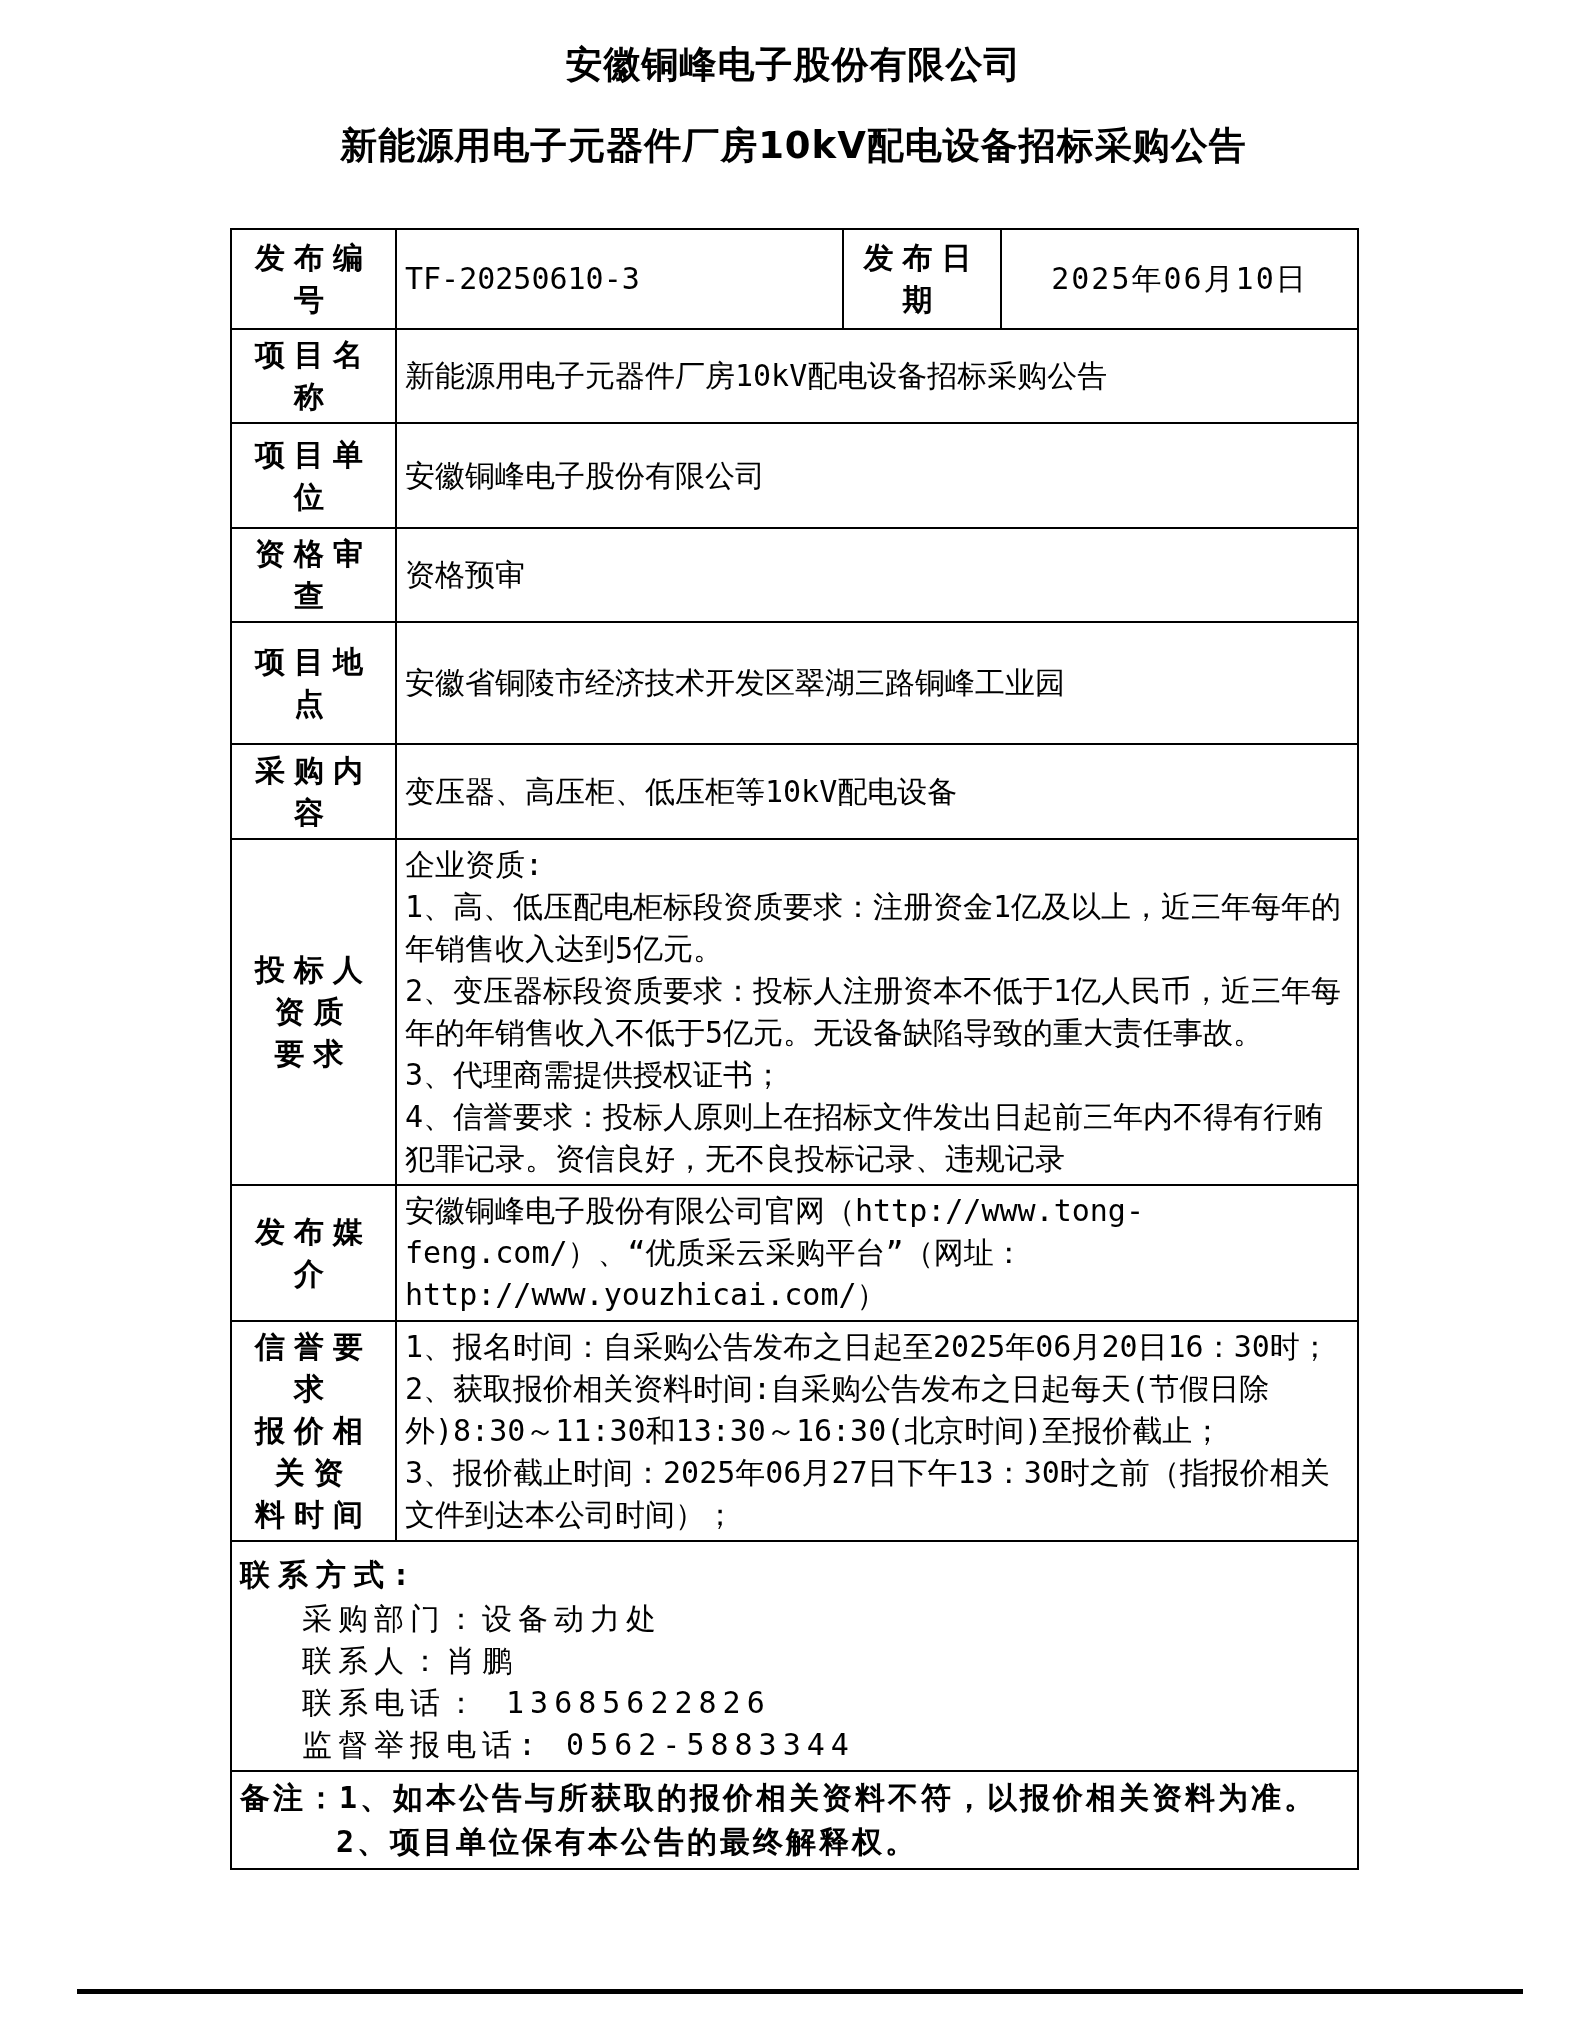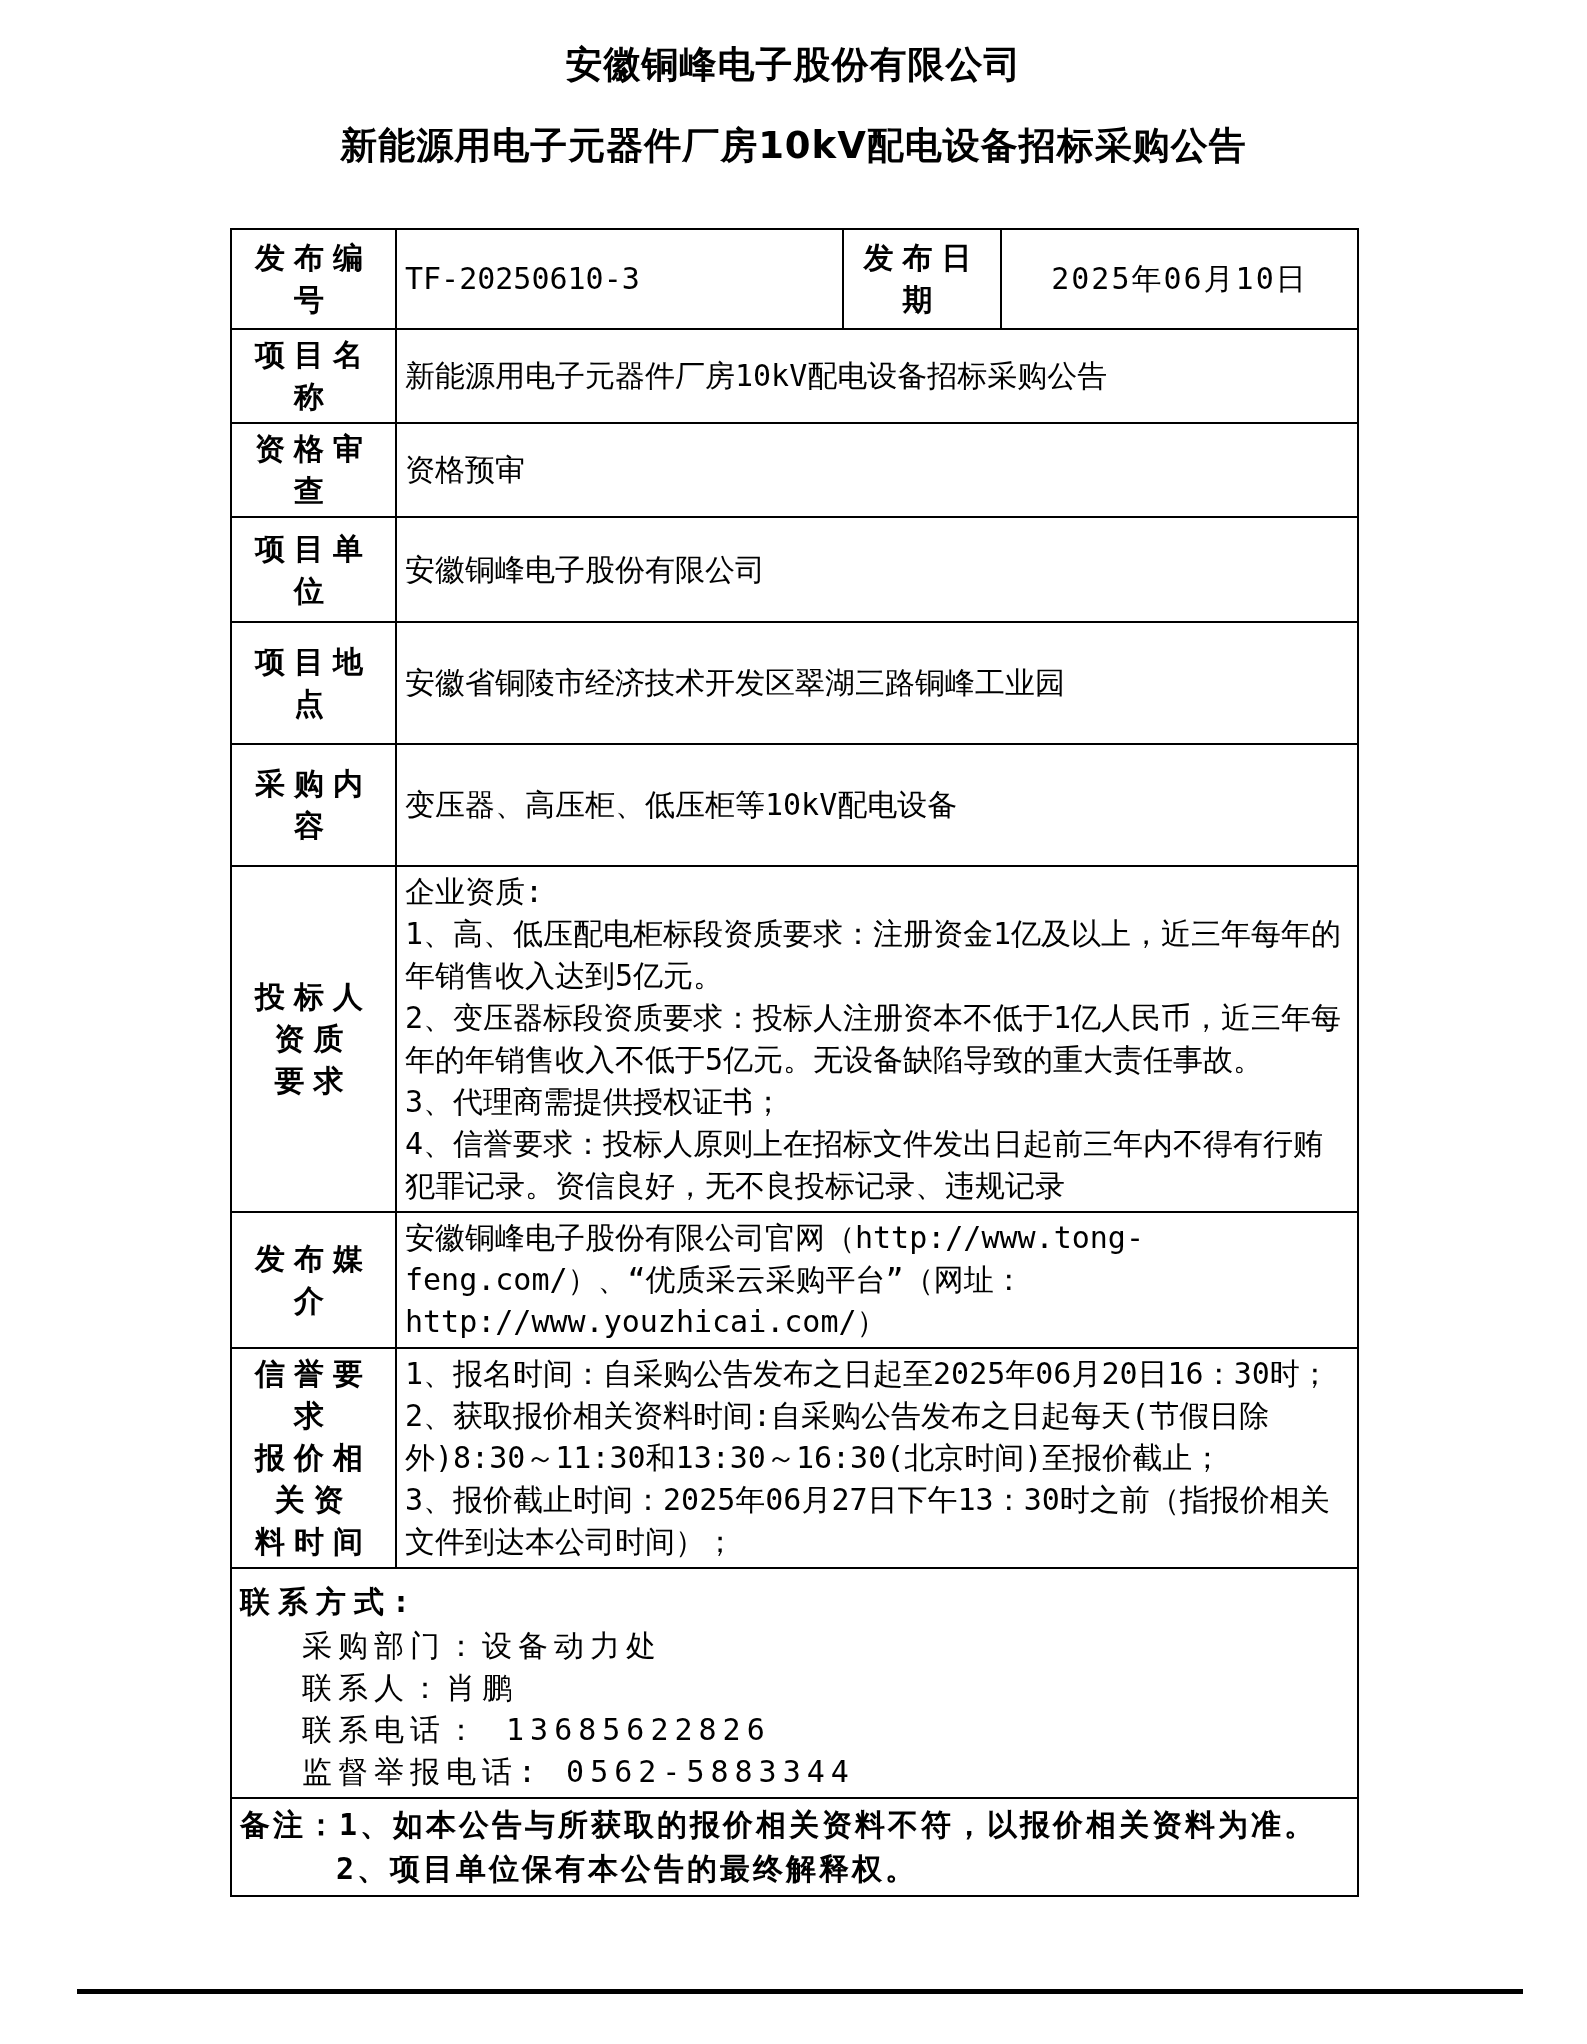--- a/index.html
+++ b/index.html
@@ -96,33 +96,33 @@
     <tr style="height:100px">
       <td class="lbl">发布编号</td>
       <td class="val">TF-20250610-3</td>
       <td class="lbl">发布日期</td>
       <td class="val center">2025年06月10日</td>
     </tr>
     <tr style="height:77px">
       <td class="lbl">项目名称</td>
       <td class="val" colspan="3">新能源用电子元器件厂房10kV配电设备招标采购公告</td>
     </tr>
+    <tr style="height:105px">
+      <td class="lbl">项目单位</td>
+      <td class="val" colspan="3">安徽铜峰电子股份有限公司</td>
+    </tr>
     <tr style="height:93px">
       <td class="lbl">资格审查</td>
       <td class="val" colspan="3">资格预审</td>
-    </tr>
-    <tr style="height:105px">
-      <td class="lbl">项目单位</td>
-      <td class="val" colspan="3">安徽铜峰电子股份有限公司</td>
     </tr>
     <tr style="height:122px">
       <td class="lbl">项目地点</td>
       <td class="val" colspan="3">安徽省铜陵市经济技术开发区翠湖三路铜峰工业园</td>
     </tr>
-    <tr style="height:122px">
+    <tr style="height:95px">
       <td class="lbl">采购内容</td>
       <td class="val" colspan="3">变压器、高压柜、低压柜等10kV配电设备</td>
     </tr>
     <tr style="height:335px">
       <td class="lbl">投标人资质
 要求</td>
       <td class="val tall lines" colspan="3">企业资质:
 1、高、低压配电柜标段资质要求：注册资金1亿及以上，近三年每年的年销售收入达到5亿元。
 2、变压器标段资质要求：投标人注册资本不低于1亿人民币，近三年每年的年销售收入不低于5亿元。无设备缺陷导致的重大责任事故。
 3、代理商需提供授权证书；

